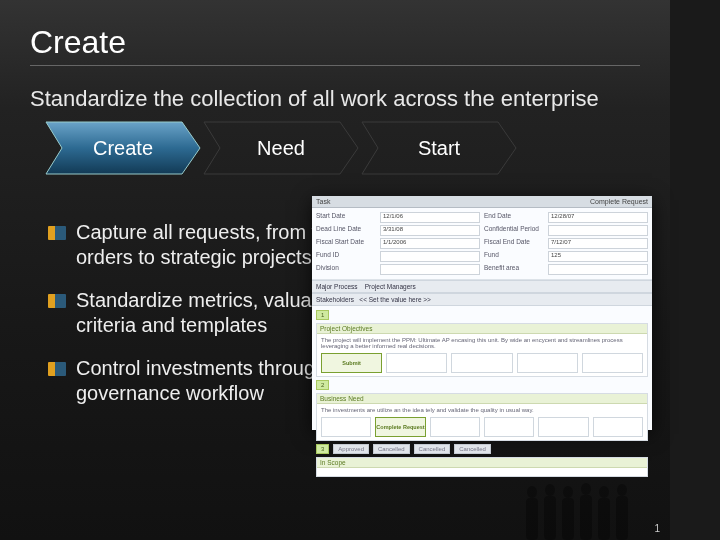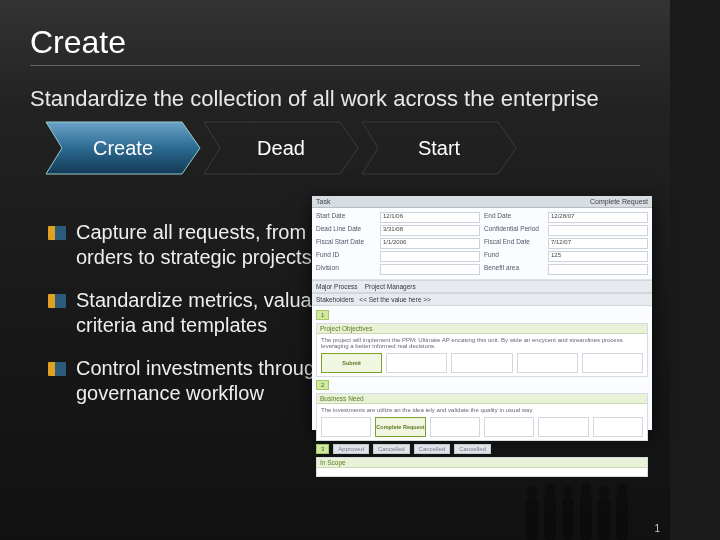--- a/index.html
+++ b/index.html
@@ -58,21 +58,21 @@
             </linearGradient>
           </defs>
           <path d="M2 2 H138 L156 28 L138 54 H2 L18 28 Z" fill="url(#g0)" stroke="#9cc" stroke-width="1"></path>
         </svg>
       <span class="lbl">Create</span>
     </div>
     <div class="chev">
       <svg viewBox="0 0 158 56">
           <path d="M2 2 H138 L156 28 L138 54 H2 L18 28 Z" fill="url(#g1)" stroke="#3a3a3a" stroke-width="1"></path>
         </svg>
-      <span class="lbl">Dead</span>
+      <span class="lbl">Need</span>
     </div>
     <div class="chev">
       <svg viewBox="0 0 158 56">
           <path d="M2 2 H138 L156 28 L138 54 H2 L18 28 Z" fill="url(#g1)" stroke="#3a3a3a" stroke-width="1"></path>
         </svg>
       <span class="lbl">Start</span>
     </div>
   </div>
 
   <div class="bullets">

